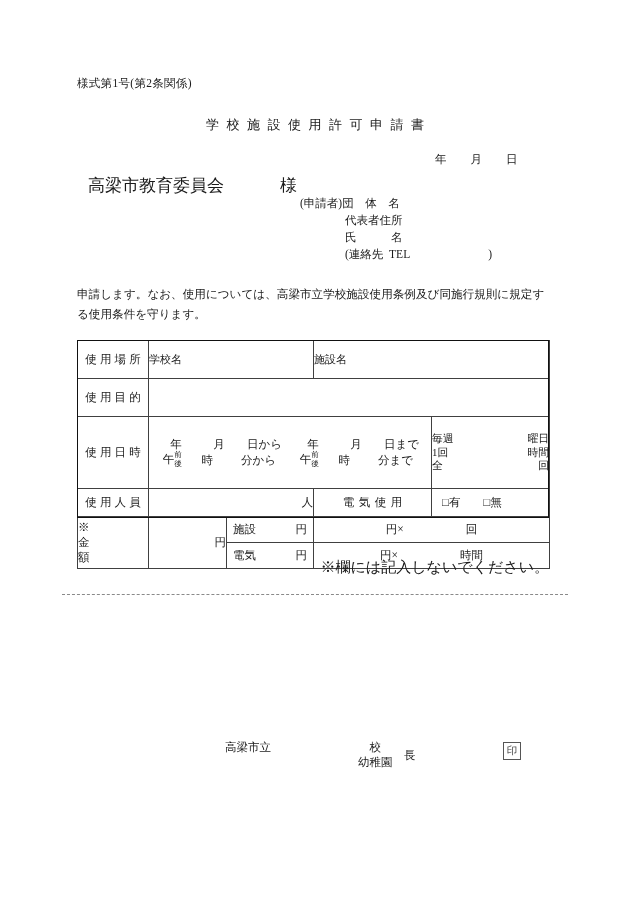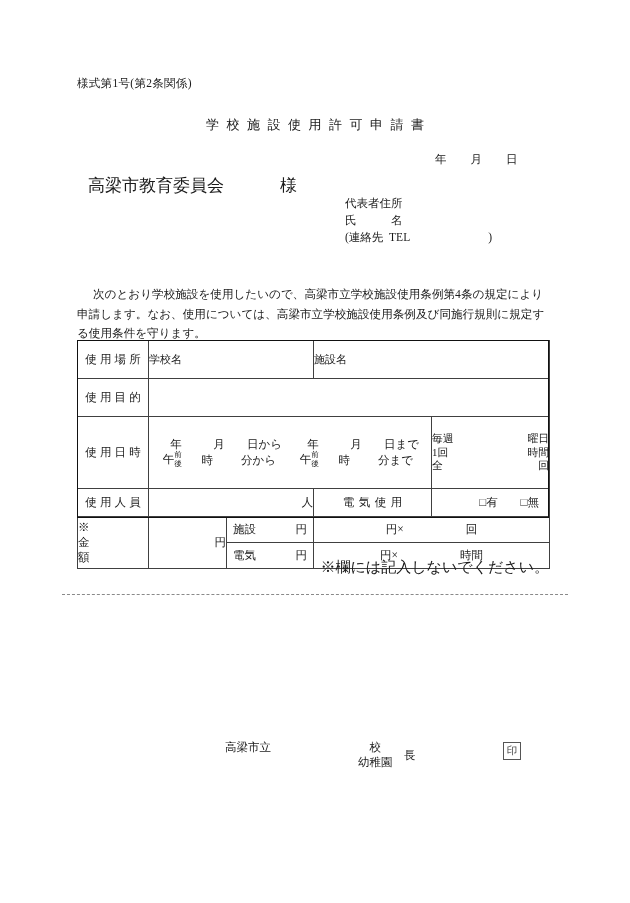--- a/index.html
+++ b/index.html
@@ -195,21 +195,21 @@
   .elec-label {
     text-align: center;
     width: 104px;
   }
   .elec-spread {
     display: inline-block;
     letter-spacing: 4.5px;
     text-indent: 4.5px;
   }
   .checkboxes {
-    text-align: right;
+    text-align: left;
     font-size: 11.5px;
   }
   .checkboxes .cb { display: inline-block; margin: 0 10px; }
 
   .yen-right {
     text-align: right;
     padding-right: 6px;
   }
   .amt-item {
     display: flex;
@@ -325,33 +325,35 @@
     <span class="inner">
       <span>年</span><span class="gap"></span><span>月</span><span class="gap"></span><span>日</span>
     </span>
   </div>
 
   <div class="addressee">
     <span>高梁市教育委員会</span><span class="sama">様</span>
   </div>
 
   <div class="applicant-block">
+    <div class="row">
+      <span class="lbl-prefix">(申請者)</span><span>団　体　名</span>
+    </div>
     <div class="row">
       <span class="indent-1">代表者住所</span>
     </div>
     <div class="row">
       <span class="indent-1 name-spaced">氏　　　名</span>
     </div>
     <div class="row">
       <span class="indent-2">(連絡先</span>&nbsp;&nbsp;<span>TEL</span><span class="tel-gap"></span><span>)</span>
     </div>
   </div>
 
   <div class="body-text">
-    <p><span class="ind"></span><span>次のとおり学校施設を使用したいので、高梁市立学校施設使用条例第4条の規定により</span></p>
     <p>申請します。なお、使用については、高梁市立学校施設使用条例及び同施行規則に規定す</p>
     <p>る使用条件を守ります。</p>
   </div>
 
   <table class="main-table">
     <colgroup>
       <col style="width:71px">
       <col style="width:78px">
       <col style="width:87px">
       <col style="width:118px">

